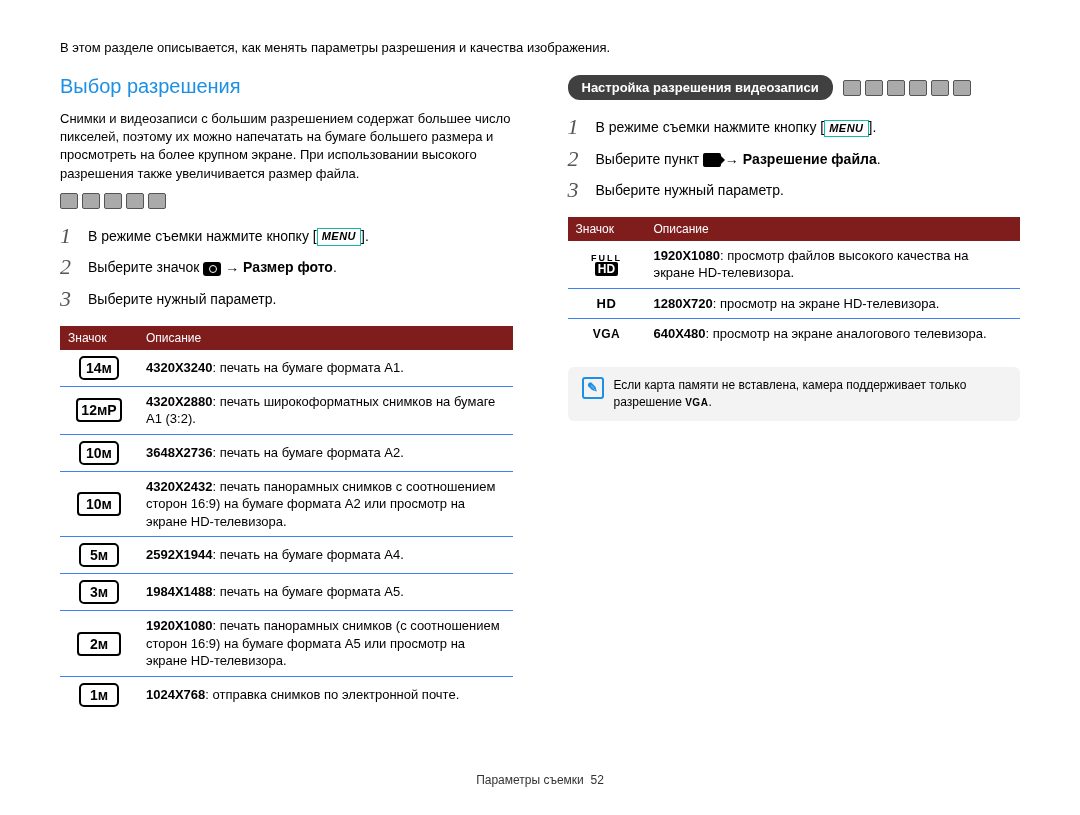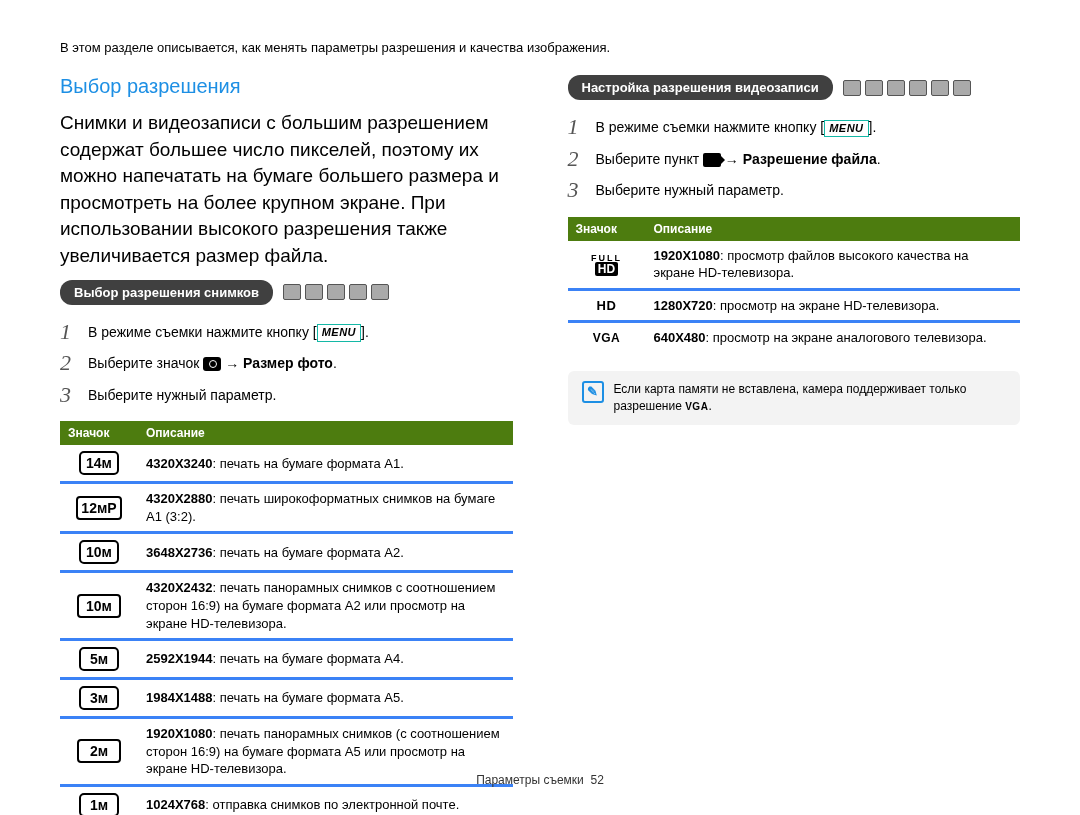--- a/index.html
+++ b/index.html
@@ -35,21 +35,21 @@
     flex: 1;
     min-width: 0;
   }
   .sub-title {
     color: #1d8fe4;
     font-size: 20px;
     font-weight: normal;
     margin: 6px 0 4px 0;
   }
   .para {
-    font-size: 19px;
+    font-size: 13px;
     line-height: 1.4;
     margin: 12px 0 10px 0;
   }
   .capsule-row {
     display: flex;
     align-items: center;
     gap: 10px;
     margin: 8px 0 12px 0;
   }
   .capsule {
@@ -129,30 +129,30 @@
   }
   .arrow { font-family: sans-serif; }
   b { font-weight: bold; }
 
   table.desc {
     width: 100%;
     border-collapse: collapse;
     margin-top: 4px;
   }
   table.desc thead th {
-    background: #4d7c0f;
+    background: #7f1d1d;
     color: #fff;
     font-size: 12px;
-    font-weight: bold;
+    font-weight: normal;
     text-align: left;
     padding: 5px 8px;
   }
   table.desc thead th:first-child { width: 62px; }
   table.desc tbody td {
-    border-bottom: 3px solid #3b82f6;
+    border-bottom: 1px solid #3b82f6;
     padding: 6px 8px;
     font-size: 13px;
     vertical-align: middle;
     line-height: 1.35;
   }
   table.desc tbody tr:last-child td { border-bottom: none; }
   .icon-cell { text-align: center; width: 62px; }
   .res-icon {
     display: inline-block;
     min-width: 30px;
@@ -220,21 +220,20 @@
 
   <div class="intro">В этом разделе описывается, как менять параметры разрешения и качества изображения.</div>
 
   <div class="columns">
 
     <div class="col">
       <h2 class="sub-title">Выбор разрешения</h2>
       <p class="para">Снимки и видеозаписи с большим разрешением содержат большее число пикселей, поэтому их можно напечатать на бумаге большего размера и просмотреть на более крупном экране. При использовании высокого разрешения также увеличивается размер файла.</p>
 
       <div class="capsule-row">
-        <span class="capsule">Выбор разрешения снимков</span>
         <span class="mode-icons">
           <span class="mi"></span>
           <span class="mi"></span>
           <span class="mi"></span>
           <span class="mi"></span>
           <span class="mi"></span>
         </span>
       </div>
 
       <ol class="steps">

